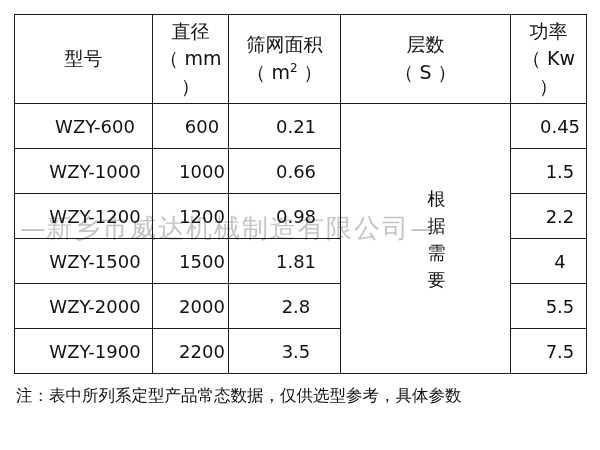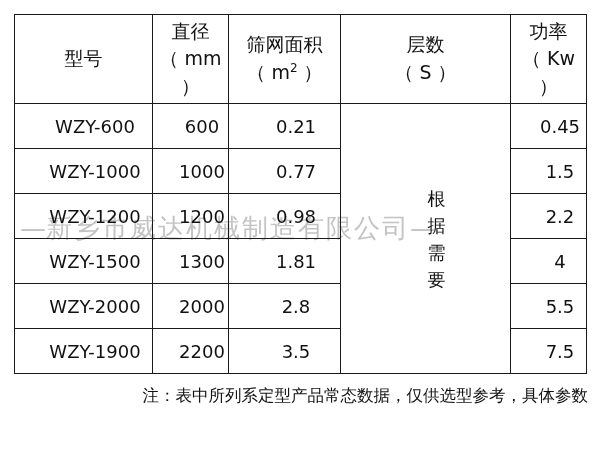--- a/index.html
+++ b/index.html
@@ -75,21 +75,21 @@
 
   .note {
     position: absolute;
     left: 16px;
     top: 382px;
     width: 572px;
     font-size: 16.5px;
     line-height: 1.75;
     color: #111111;
   }
-  .note .line { display: block; text-align: right; }
+  .note .line { display: block; }
 
   .watermark {
     position: absolute;
     left: 50%;
     top: 228px;
     transform: translate(-50%, -50%);
     width: 560px;
     text-align: left;
     font-size: 26px;
     letter-spacing: 2px;
@@ -151,32 +151,32 @@
           <span>根</span>
           <span>据</span>
           <span>需</span>
           <span>要</span>
         </td>
         <td>0.45</td>
       </tr>
       <tr>
         <td>WZY-1000</td>
         <td>1000</td>
-        <td>0.77</td>
+        <td>0.66</td>
         <td>1.5</td>
       </tr>
       <tr>
         <td>WZY-1200</td>
         <td>1200</td>
         <td>0.98</td>
         <td>2.2</td>
       </tr>
       <tr>
         <td>WZY-1500</td>
-        <td>1300</td>
+        <td>1500</td>
         <td>1.81</td>
         <td>4</td>
       </tr>
       <tr>
         <td>WZY-2000</td>
         <td>2000</td>
         <td>2.8</td>
         <td>5.5</td>
       </tr>
       <tr>

